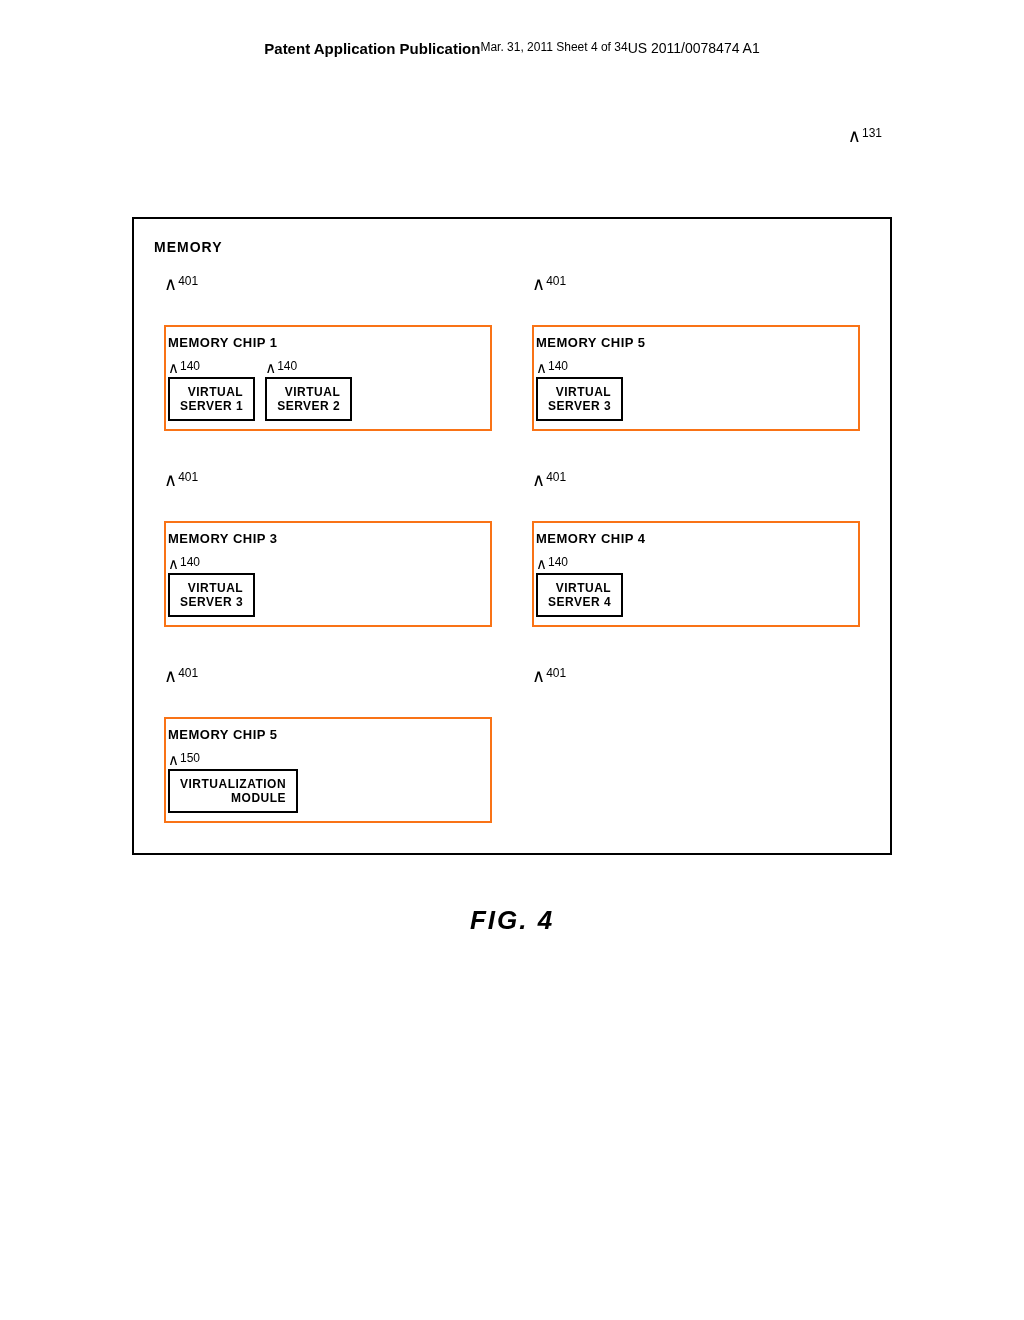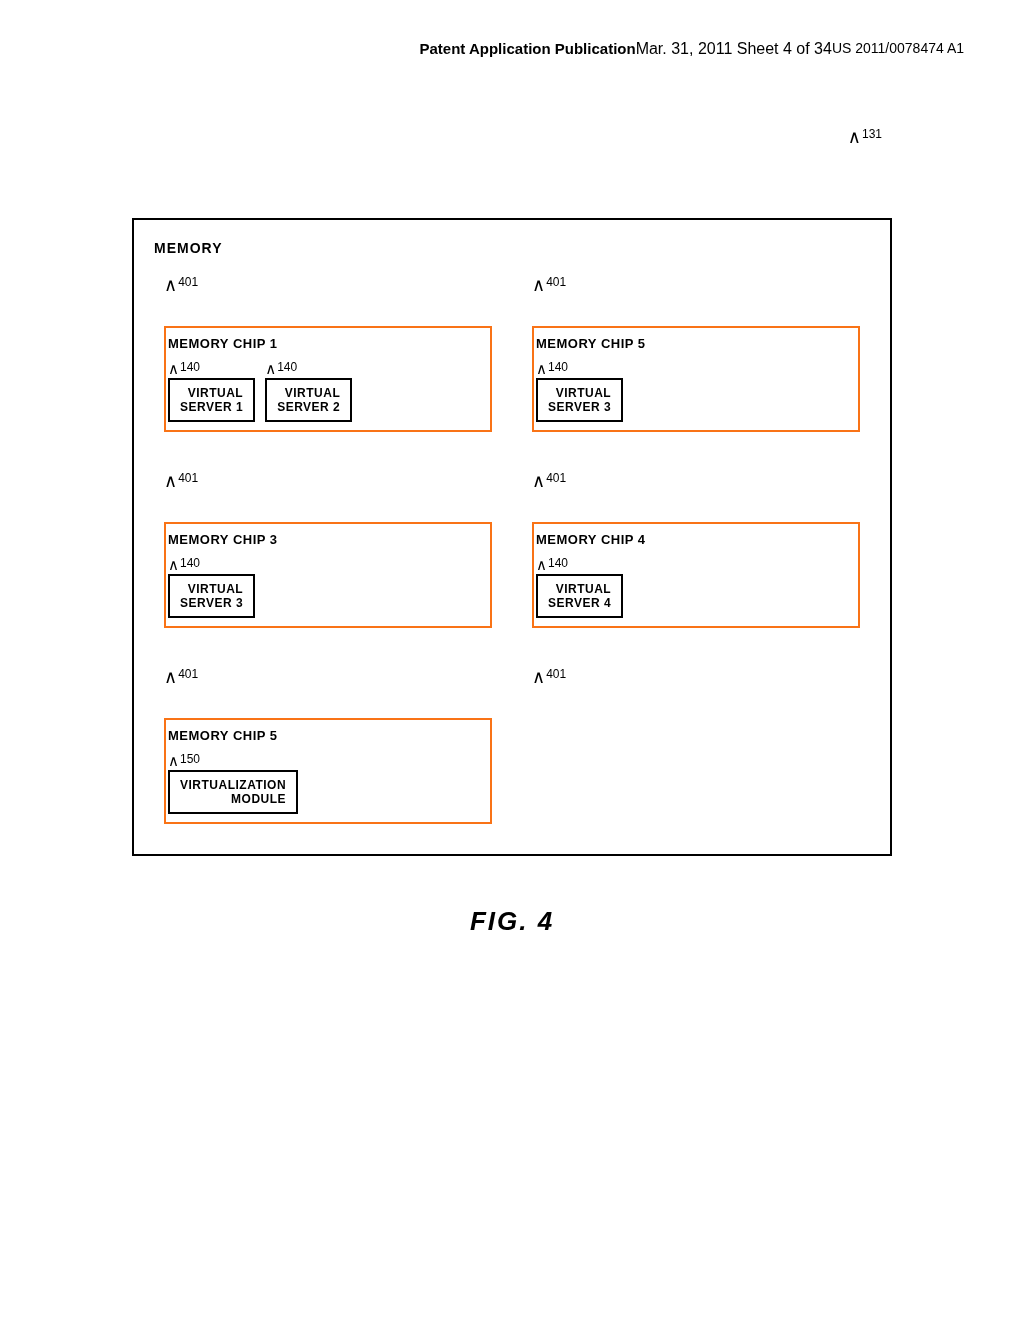--- a/index.html
+++ b/index.html
@@ -6,33 +6,33 @@
     body {
       width: 1024px;
       min-height: 1320px;
       background: #fff;
       font-family: Arial, sans-serif;
       color: #000;
     }
 
     .header {
       display: flex;
-      justify-content: flex-end;
+      justify-content: center;
       align-items: flex-start;
       padding: 40px 60px 20px 60px;
       font-size: 14px;
     }
 
     .header-left {
       font-weight: bold;
       font-size: 15px;
     }
 
     .header-center {
-      font-size: 16px;
+      font-size: 12px;
       text-align: center;
     }
 
     .header-right {
       font-size: 14px;
     }
 
     .main-content {
       display: flex;
       flex-direction: column;

